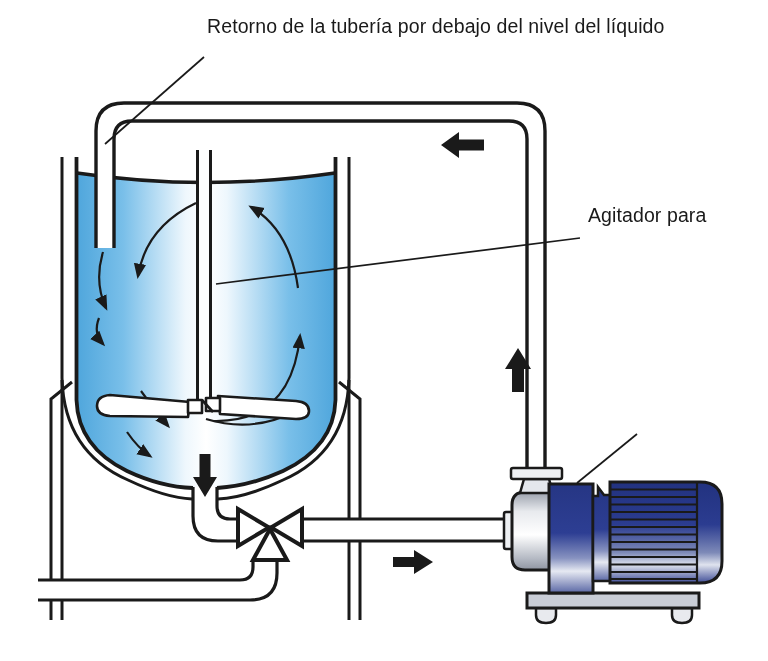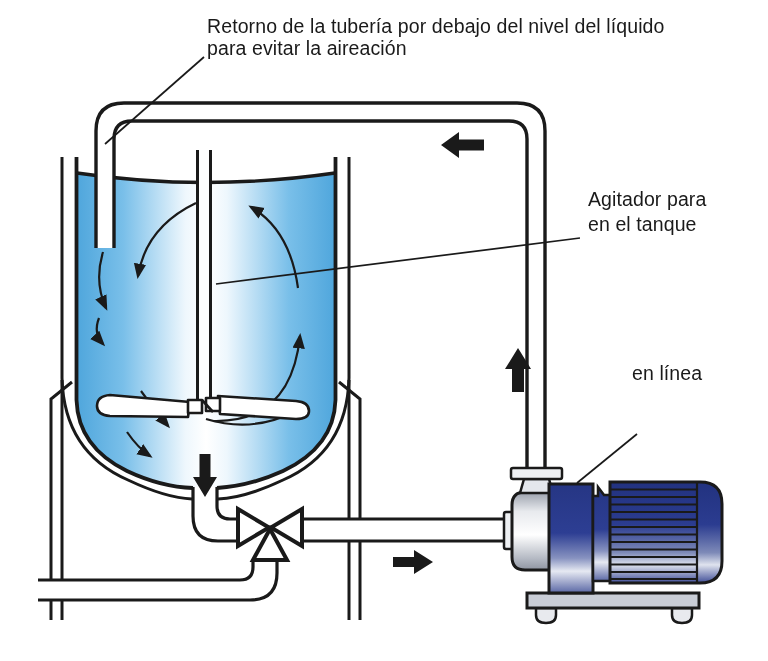--- a/index.html
+++ b/index.html
@@ -162,25 +162,22 @@
 
   <g stroke="#1a1a1a" stroke-width="1.7" fill="none">
     <path d="M204,57 L105,144"></path>
     <path d="M580,238 L216,284"></path>
     <path d="M637,434 L577,483"></path>
   </g>
 </svg>
 
 <div class="lbl" style="left:207px;top:15px;">
   <span>Retorno de la tubería por debajo del nivel del líquido</span>
-  <span>para evitar la aireación</span>
 </div>
 
-<div class="lbl lbl-agitator" style="left:588px;top:187px;">
+<div class="lbl lbl-agitator" style="left:588px;top:203px;">
   <span>Agitador para</span>
-  <span>en el tanque</span>
 </div>
 
 <div class="lbl lbl-mixer" style="left:632px;top:362px;">
-  <span>en línea</span>
 </div>
 
 </div>
 
 </body></html>

